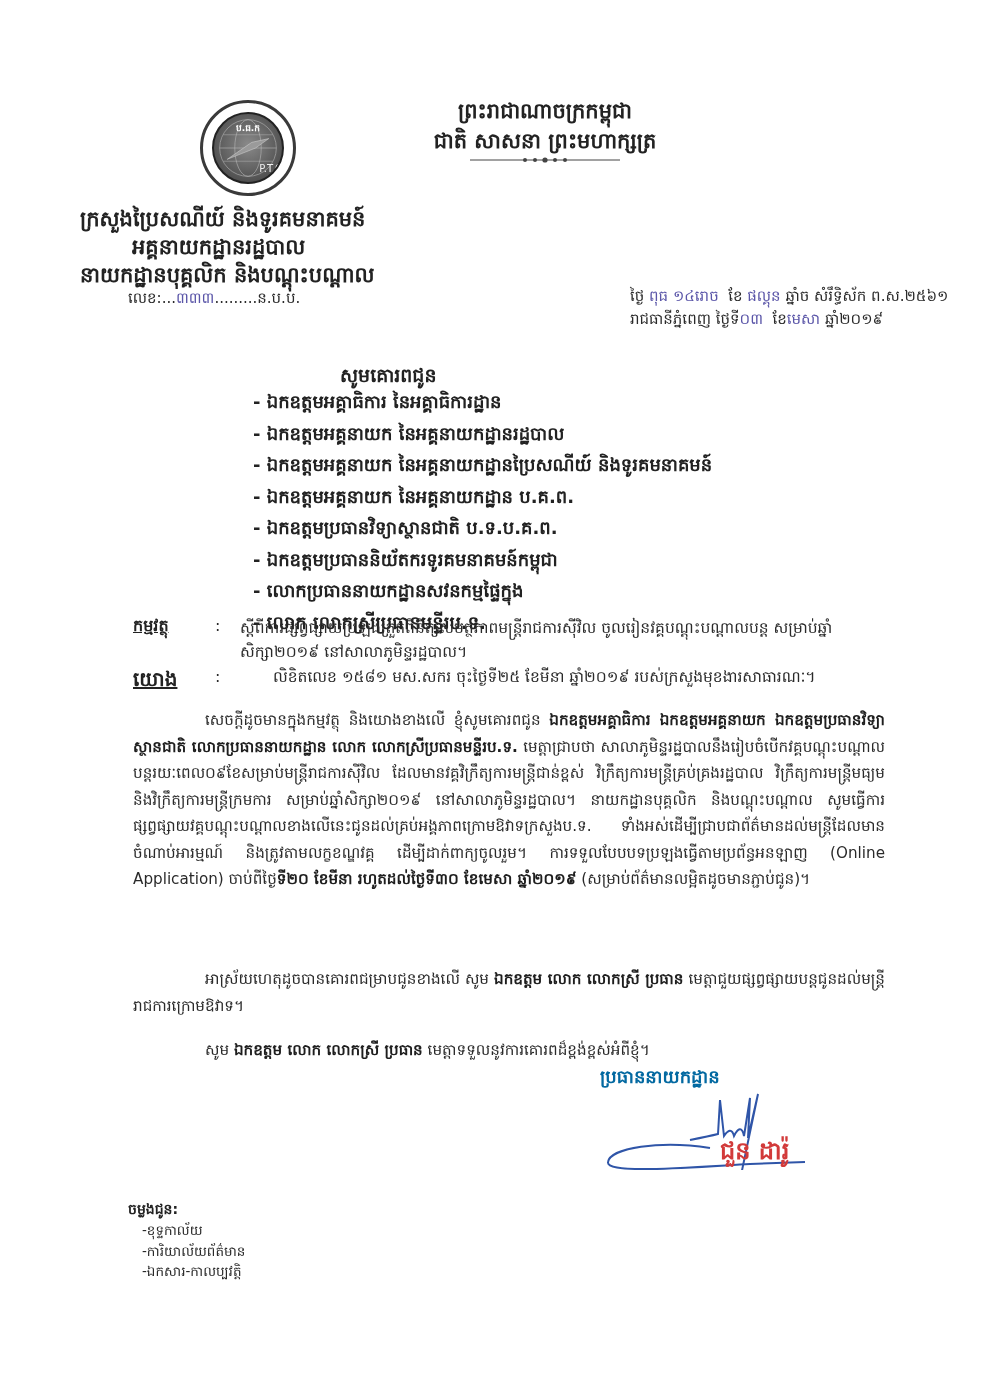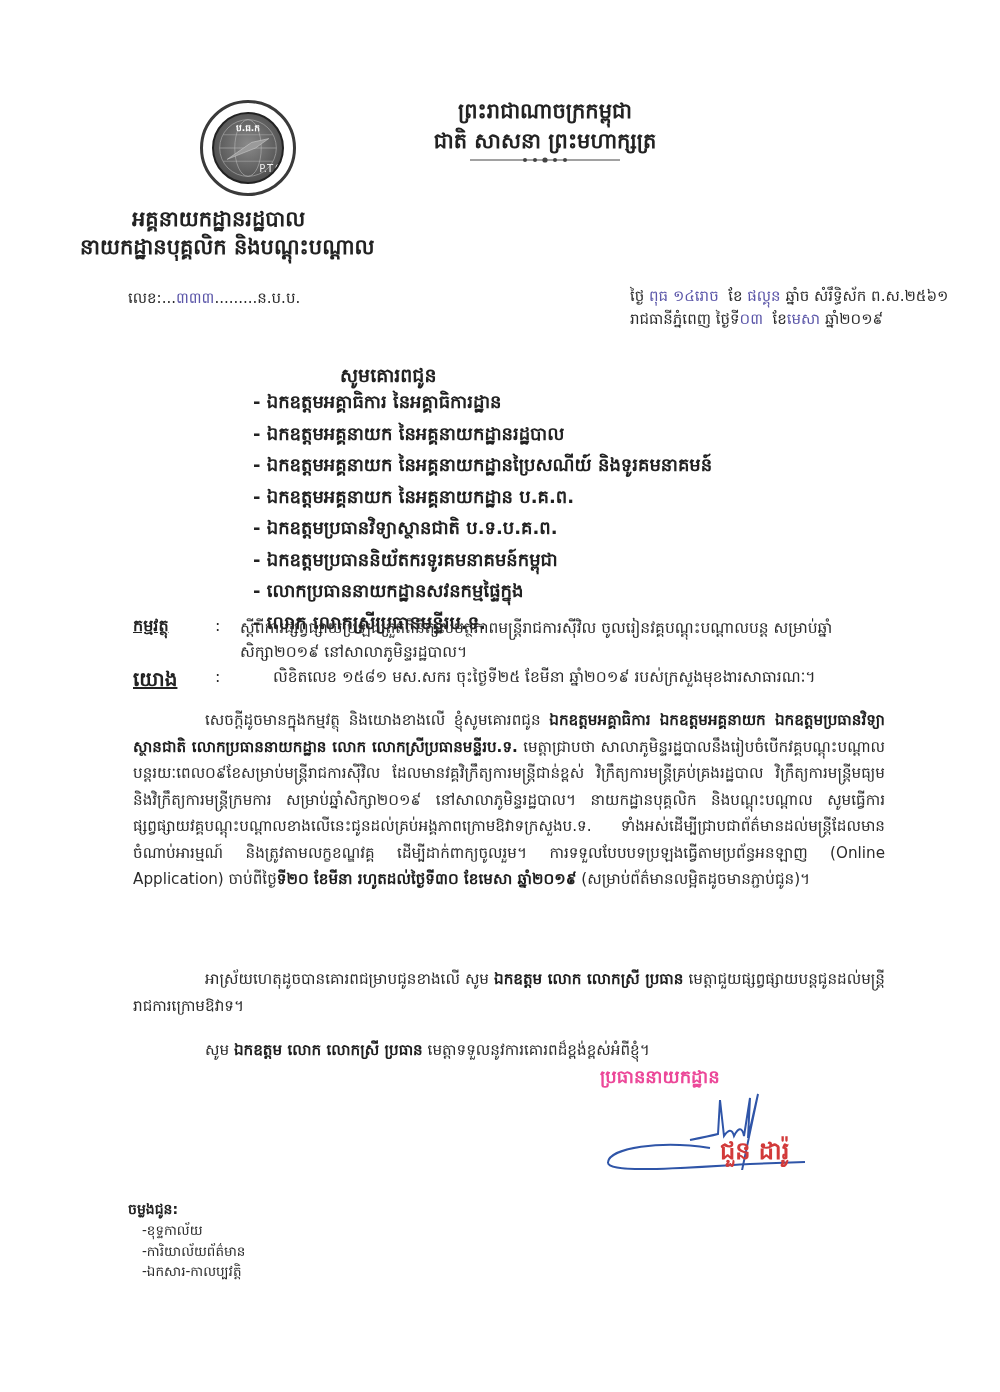--- a/index.html
+++ b/index.html
@@ -41,21 +41,21 @@
   .subj-text { left: 240px; top: 616px; width: 650px; font-size: 15.5px; line-height: 24px; }
   .ref-label { left: 133px; top: 666px; font-size: 20px; font-weight: bold; text-decoration: underline; color: #222; }
   .ref-colon { left: 215px; top: 667px; font-size: 16px; }
   .ref-text { left: 240px; top: 667px; font-size: 15.5px; white-space: nowrap; margin-left: 33px; }
 
   .body-p { left: 133px; width: 752px; font-size: 15.2px; line-height: 26.5px; text-align: justify; text-align-last: left; }
   .p1 { top: 707px; text-indent: 72px; }
   .p2 { top: 966px; text-indent: 72px; }
   .p3 { left: 205px; top: 1040px; font-size: 15.2px; white-space: nowrap; }
 
-  .sig-title { left: 600px; top: 1065px; font-size: 18px; font-weight: bold; color: #ec4899; white-space: nowrap; }
+  .sig-title { left: 600px; top: 1065px; font-size: 18px; font-weight: bold; color: #0369a1; white-space: nowrap; }
   .sig-svg { left: 600px; top: 1090px; width: 230px; height: 80px; }
   .sig-name { left: 720px; top: 1136px; font-size: 24px; color: #d23a3a; font-weight: bold; white-space: nowrap; }
 
   .cc-label { left: 128px; top: 1200px; font-size: 14px; font-weight: bold; color: #222; }
   .cc-list { left: 142px; top: 1220px; font-size: 13.5px; line-height: 20.5px; }
 </style>
 </head>
 <body>
 
 <div class="abs logo">
@@ -80,20 +80,21 @@
 <svg class="abs ornament" viewBox="0 0 150 8">
   <line x1="0" y1="4" x2="150" y2="4" stroke="#444" stroke-width="1"></line>
   <circle cx="55" cy="4" r="2" fill="#444"></circle>
     <circle cx="65" cy="4" r="2" fill="#444"></circle>
   <circle cx="75" cy="4" r="2.6" fill="#444"></circle>
     <circle cx="85" cy="4" r="2" fill="#444"></circle>
   <circle cx="95" cy="4" r="2" fill="#444"></circle>
 </svg>
 
 <div class="abs ministry">
+  <div class="m1">ក្រសួងប្រៃសណីយ៍ និងទូរគមនាគមន៍</div>
   <div class="m2">អគ្គនាយកដ្ឋានរដ្ឋបាល</div>
   <div class="m3">នាយកដ្ឋានបុគ្គលិក និងបណ្តុះបណ្តាល</div>
 </div>
 <div class="abs ref">
   <span>លេខ:</span><span>...</span><span class="blue">៣៣៣</span><span>.........ន.ប.ប.</span>
 </div>
 
 <div class="abs date1">
   <span>ថ្ងៃ</span>
   <span class="blue">ពុធ ១៤រោច</span>&nbsp;

